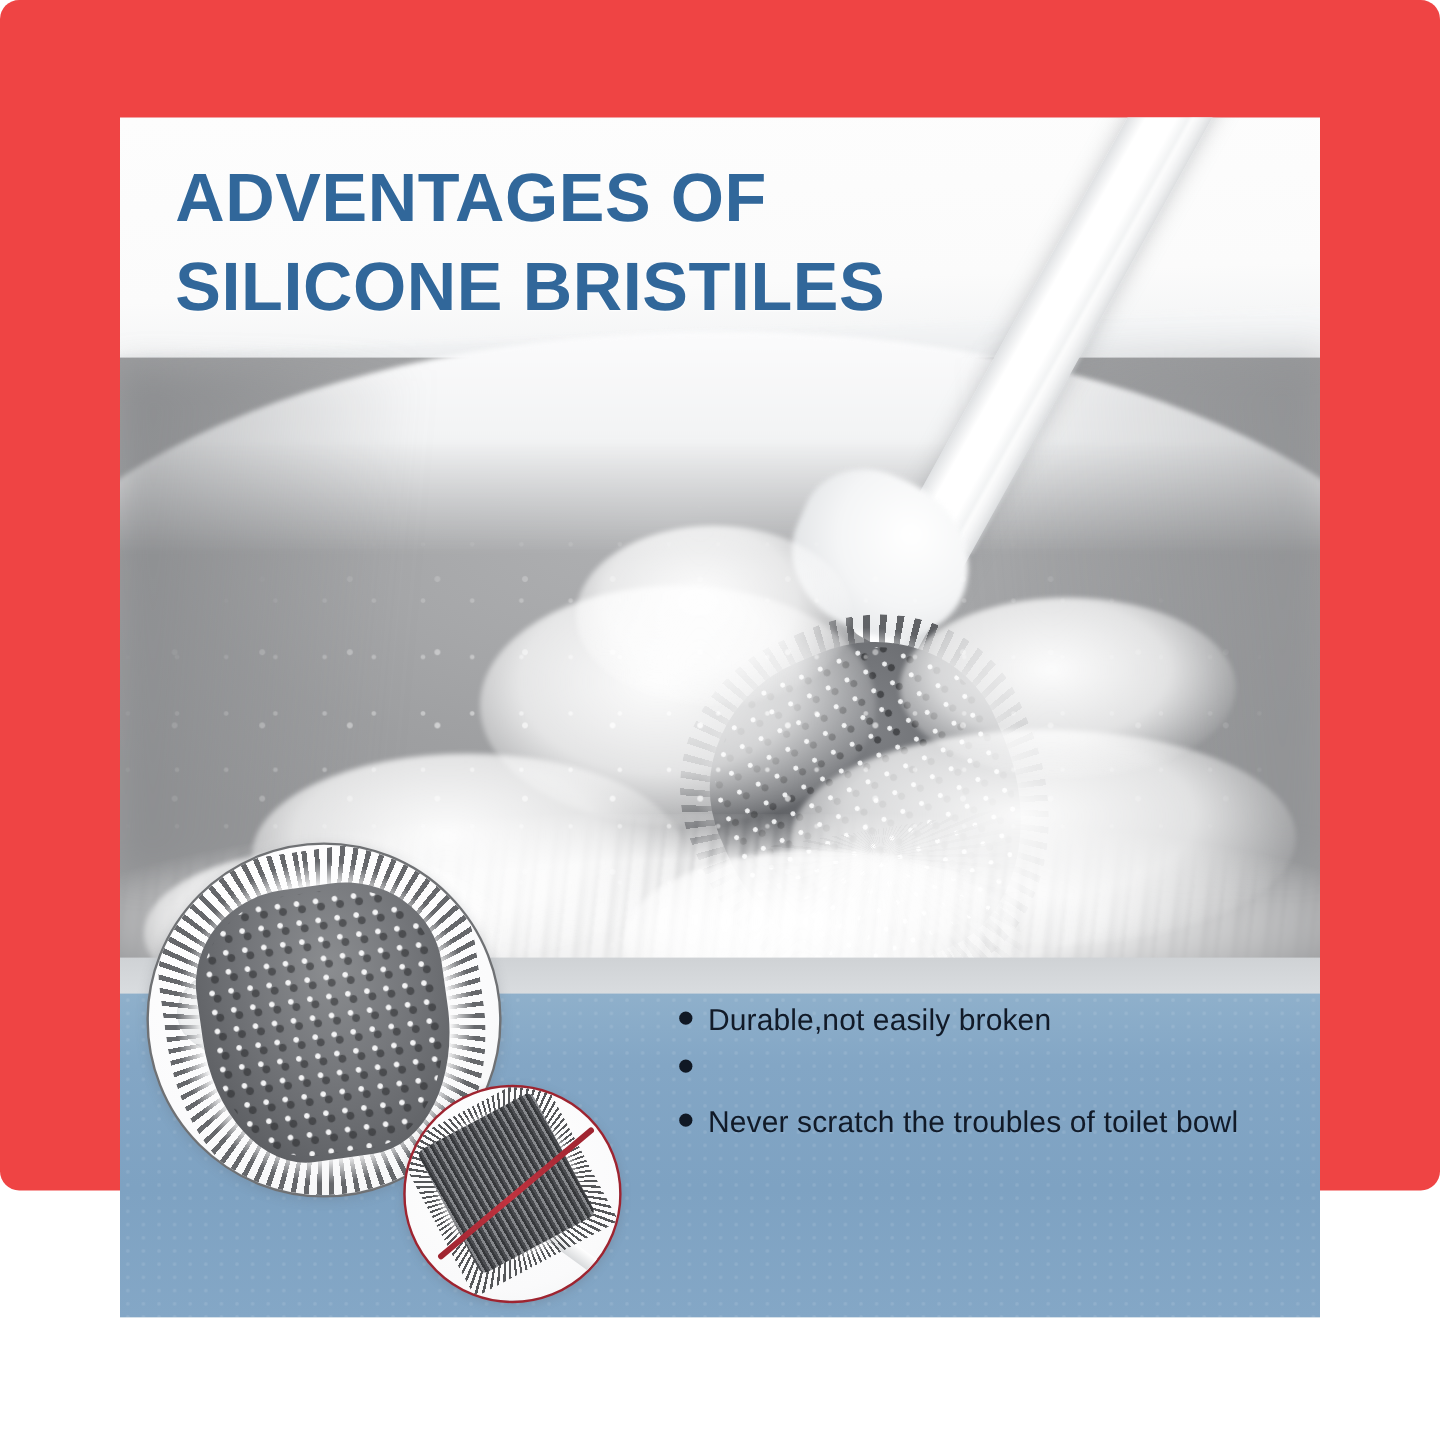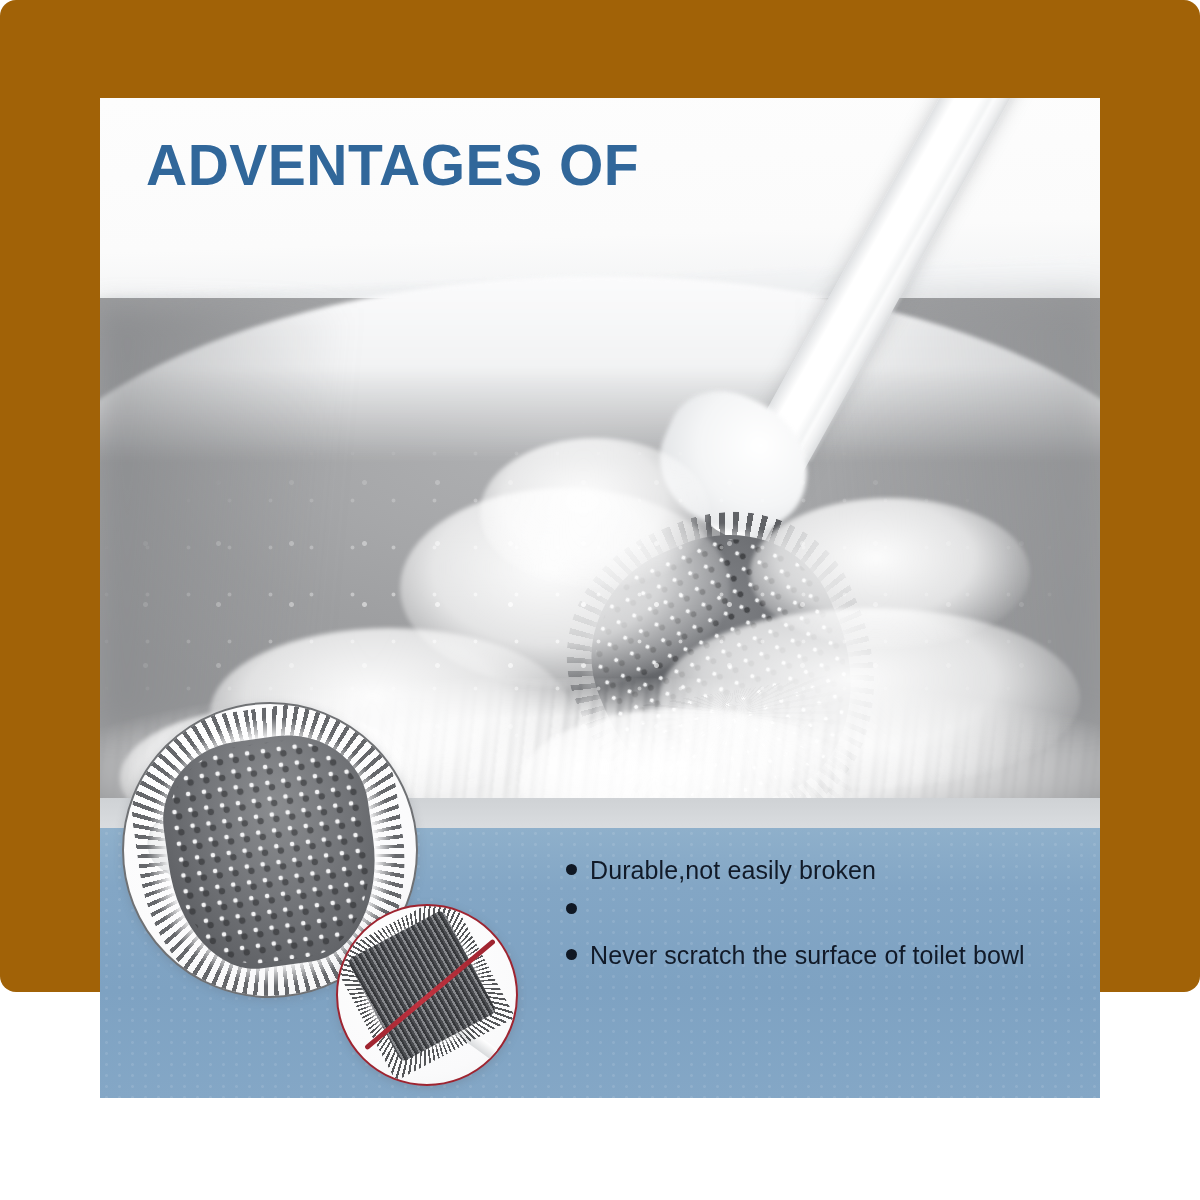--- a/index.html
+++ b/index.html
@@ -12,21 +12,21 @@
     height: 1200px;
     overflow: hidden;
     font-family: "Liberation Sans", sans-serif;
   }
 
   
   .page {
     position: relative;
     width: 1200px;
     height: 992px;
-    background: #a16207;
+    background: #ef4444;
     border-radius: 16px;
   }
 
   
   .panel {
     position: absolute;
     left: 100px;
     top: 98px;
     width: 1000px;
     height: 1000px;
@@ -330,21 +330,21 @@
     line-height: 74px;
     letter-spacing: 0.5px;
     text-shadow: 0 1px 2px rgba(255,255,255,.85);
   }
   .headline .line { display: block; white-space: nowrap; }
 
   
   .features {
     position: absolute;
     left: 466px;
-    top: 756px;
+    top: 736px;
     width: 520px;
     text-align: center;
   }
   .feature-item {
     display: flex;
     align-items: baseline;
     margin-bottom: 21px;
     color: #111a28;
     font-family: "Liberation Sans", sans-serif;
     font-size: 25px;
@@ -418,30 +418,31 @@
       <div class="nylon-handle"></div>
       <div class="nylon-head">
         <div class="nylon-fringe"></div>
         <div class="nylon-body"></div>
       </div>
       <div class="nylon-slash"></div>
     </div>
 
     <div class="headline">
       <span class="line">ADVENTAGES OF</span>
+      <span class="line">SILICONE BRISTILES</span>
     </div>
 
     <div class="features">
       <div class="feature-item">
         <span class="feature-bullet"></span>
         <span class="feature-text">Durable,not easily broken</span>
       </div>
       <div class="feature-item">
         <span class="feature-bullet"></span>
       </div>
       <div class="feature-item">
         <span class="feature-bullet"></span>
-        <span class="feature-text">Never scratch the surface of toilet bowl</span>
+        <span class="feature-text">Never scratch the troubles of toilet bowl</span>
       </div>
     </div>
 
   </div>
 </div>
 
 </body></html>

